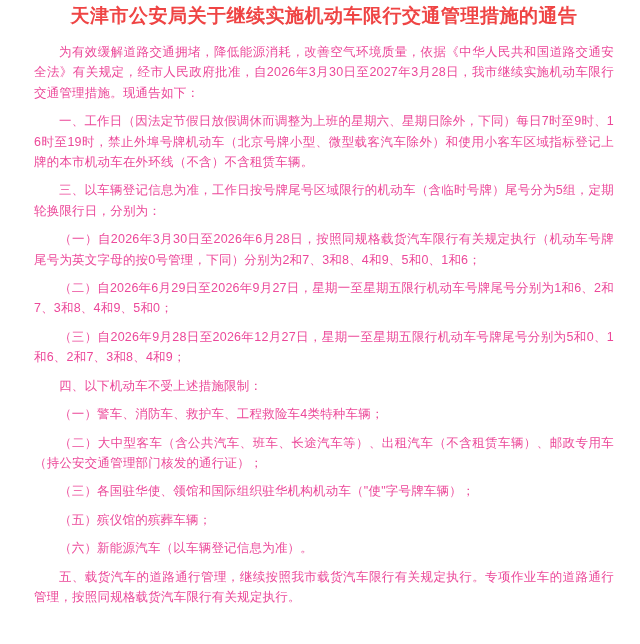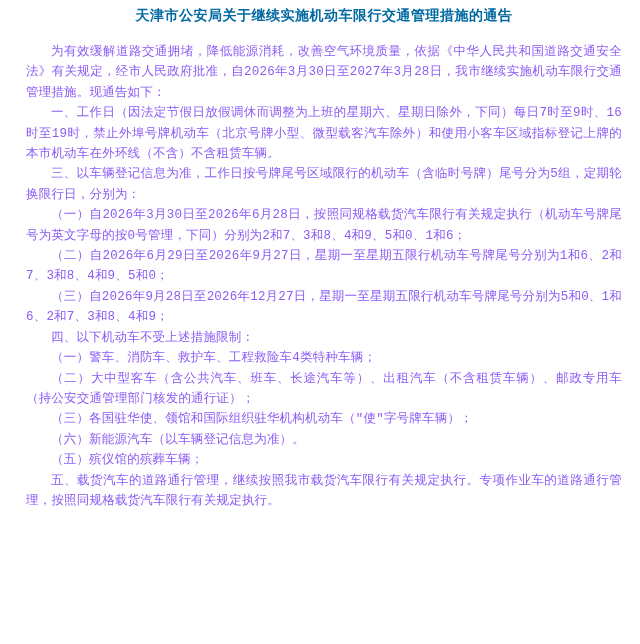--- a/index.html
+++ b/index.html
@@ -14,56 +14,55 @@
     overflow: hidden;
   }
   .page {
     box-sizing: border-box;
     width: 640px;
     height: 644px;
     padding: 6px 18px 0 26px;
     background: #ffffff;
   }
   .title {
-    font-size: 14px;
+    font-size: 19px;
     font-weight: bold;
-    color: #0369a1;
+    color: #ef4444;
     text-align: center;
     line-height: 19px;
     margin: 0 0 17px 0;
     letter-spacing: 0.5px;
   }
   .doc-body {
     width: 596px;
   }
   .para {
-    margin: 0;
+    margin: 8px;
     font-size: 12.5px;
-    color: #8b5cf6;
+    color: #ec4899;
     line-height: 20.4px;
     text-indent: 2em;
     text-align: justify;
     word-break: break-all;
     letter-spacing: 0.2px;
-    font-family: Liberation Mono, monospace;
   }
 </style>
 </head>
 <body>
 
 <div class="page">
   <h1 class="title">天津市公安局关于继续实施机动车限行交通管理措施的通告</h1>
   <div class="doc-body">
       <p class="para">为有效缓解道路交通拥堵，降低能源消耗，改善空气环境质量，依据《中华人民共和国道路交通安全法》有关规定，经市人民政府批准，自2026年3月30日至2027年3月28日，我市继续实施机动车限行交通管理措施。现通告如下：</p>
       <p class="para">一、工作日（因法定节假日放假调休而调整为上班的星期六、星期日除外，下同）每日7时至9时、16时至19时，禁止外埠号牌机动车（北京号牌小型、微型载客汽车除外）和使用小客车区域指标登记上牌的本市机动车在外环线（不含）不含租赁车辆。</p>
       <p class="para">三、以车辆登记信息为准，工作日按号牌尾号区域限行的机动车（含临时号牌）尾号分为5组，定期轮换限行日，分别为：</p>
       <p class="para">（一）自2026年3月30日至2026年6月28日，按照同规格载货汽车限行有关规定执行（机动车号牌尾号为英文字母的按0号管理，下同）分别为2和7、3和8、4和9、5和0、1和6；</p>
       <p class="para">（二）自2026年6月29日至2026年9月27日，星期一至星期五限行机动车号牌尾号分别为1和6、2和7、3和8、4和9、5和0；</p>
       <p class="para">（三）自2026年9月28日至2026年12月27日，星期一至星期五限行机动车号牌尾号分别为5和0、1和6、2和7、3和8、4和9；</p>
       <p class="para">四、以下机动车不受上述措施限制：</p>
       <p class="para">（一）警车、消防车、救护车、工程救险车4类特种车辆；</p>
       <p class="para">（二）大中型客车（含公共汽车、班车、长途汽车等）、出租汽车（不含租赁车辆）、邮政专用车（持公安交通管理部门核发的通行证）；</p>
       <p class="para">（三）各国驻华使、领馆和国际组织驻华机构机动车（"使"字号牌车辆）；</p>
+      <p class="para">（五）殡仪馆的殡葬车辆；</p>
       <p class="para">（六）新能源汽车（以车辆登记信息为准）。</p>
-      <p class="para">（五）殡仪馆的殡葬车辆；</p>
       <p class="para">五、载货汽车的道路通行管理，继续按照我市载货汽车限行有关规定执行。专项作业车的道路通行管理，按照同规格载货汽车限行有关规定执行。</p>
     </div>
 </div>
 
 </body></html>

